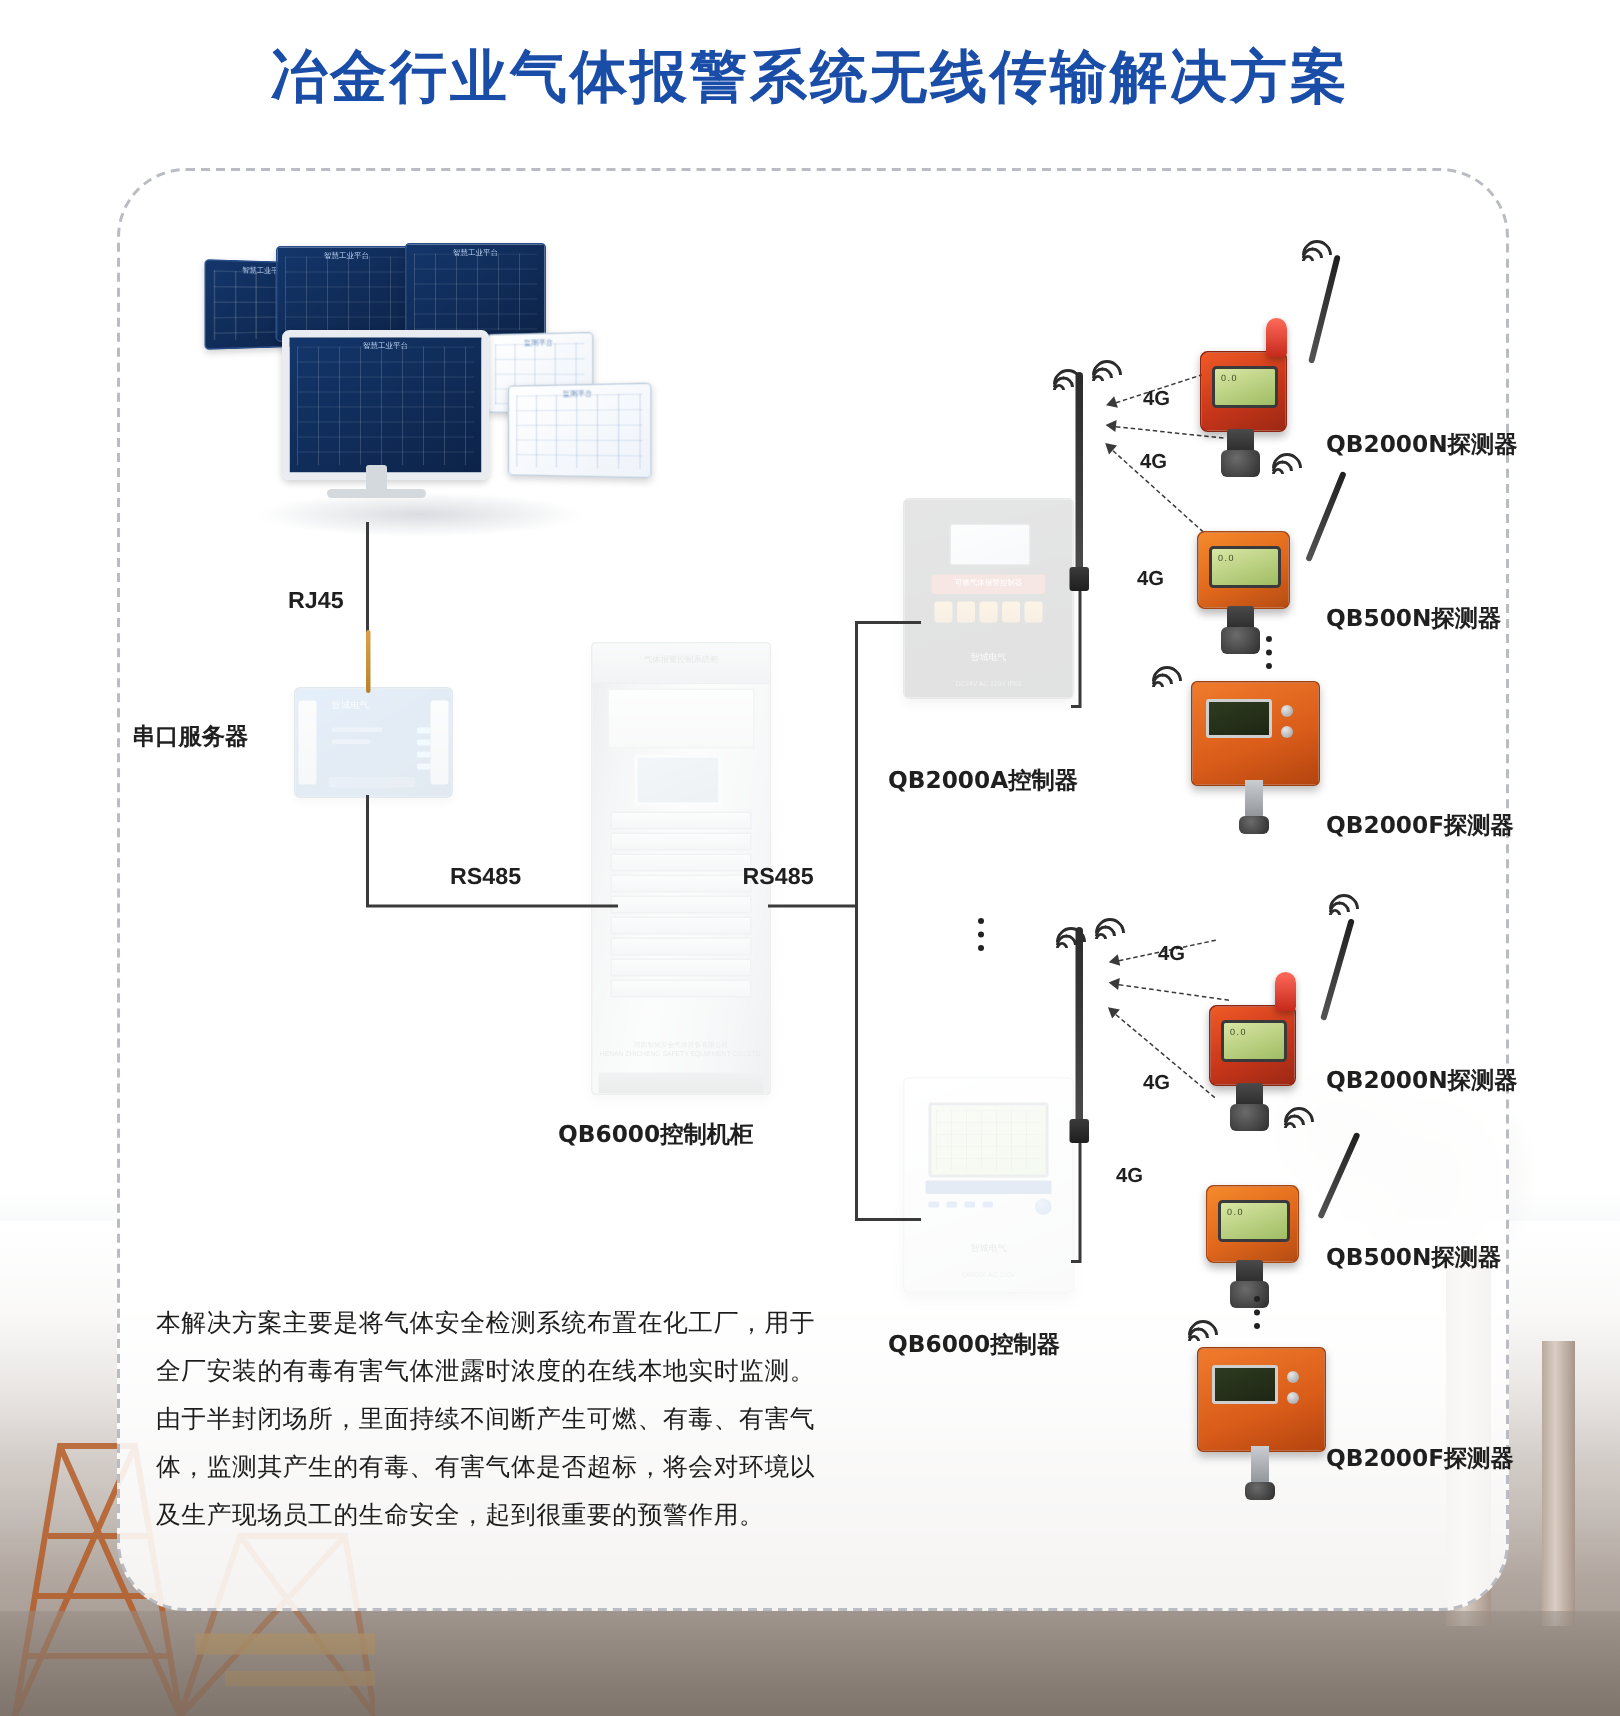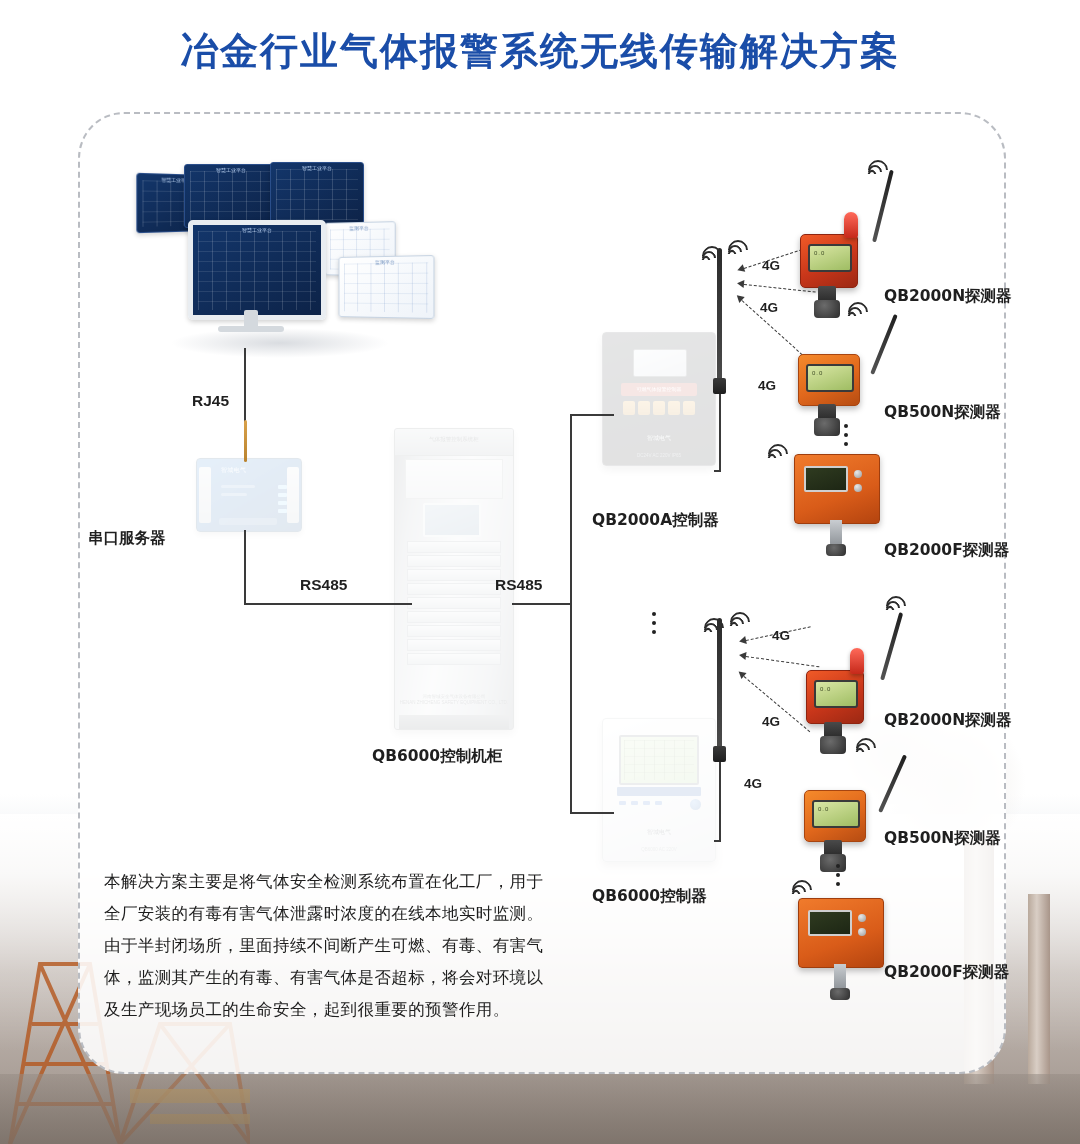--- a/index.html
+++ b/index.html
@@ -542,21 +542,21 @@
   <div class="screen scr-dark" style="left:58px; top:60px; width:128px; height:90px; border-width:5px; border-color:#e9edf1; border-style:solid; border-radius:5px;">
     <div class="scr-cap">智慧工业平台</div>
   </div>
   <div class="monitor-stand" style="left:114px; top:150px; width:14px; height:18px;"></div>
   <div class="monitor-stand" style="left:88px; top:166px; width:66px; height:6px; border-radius:3px;"></div>
 </div>
 
 <div class="lbl lat" style="left:192px; top:392px;">RJ45</div>
 <div class="line v" style="left:244px; top:348px; height:110px;"></div>
 
-<div class="lbl" style="left:88px; top:528px;">串口服务器</div>
+<div class="lbl" style="left:88px; top:481px;">串口服务器</div>
 <div class="serial-server" style="left:196px; top:458px;">
   <div class="ss-ear" style="left:2px;"></div>
   <div class="ss-ear" style="right:2px;"></div>
   <div class="ss-brand">智城电气</div>
   <div class="ss-line" style="top:26px;"></div>
   <div class="ss-line" style="top:34px; width:26px;"></div>
   <div class="ss-led" style="top:26px;"></div>
   <div class="ss-led" style="top:34px;"></div>
   <div class="ss-led" style="top:42px;"></div>
   <div class="ss-led" style="top:50px;"></div>

